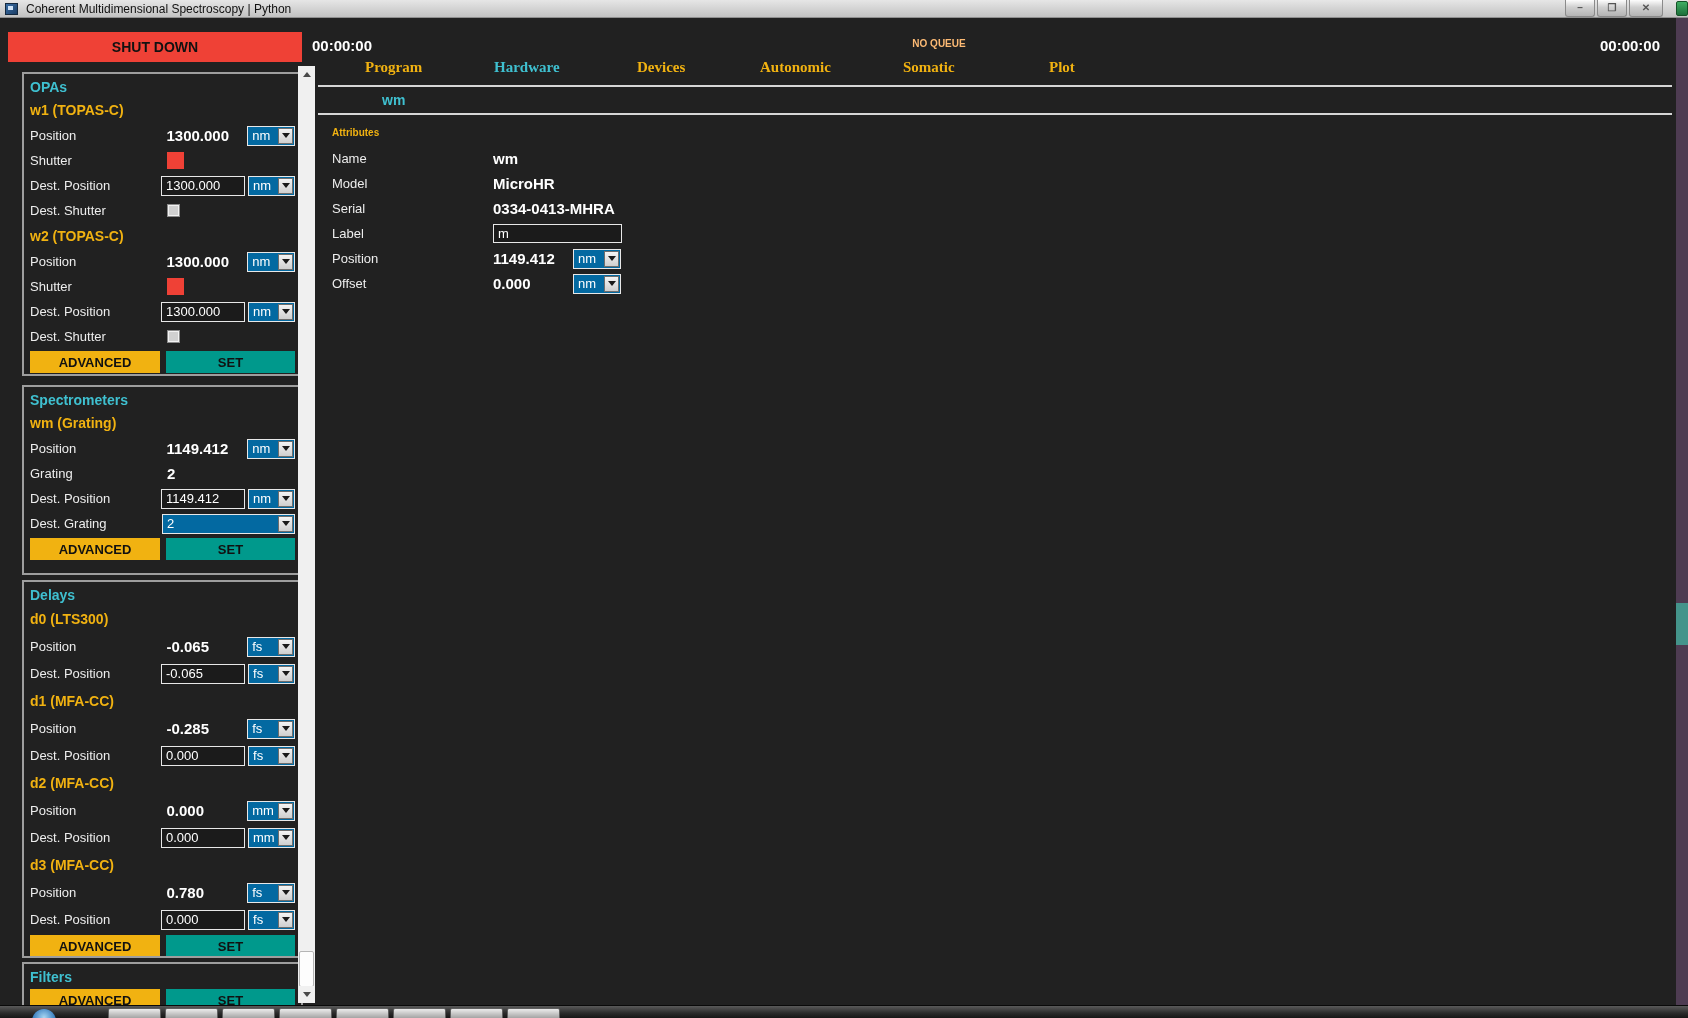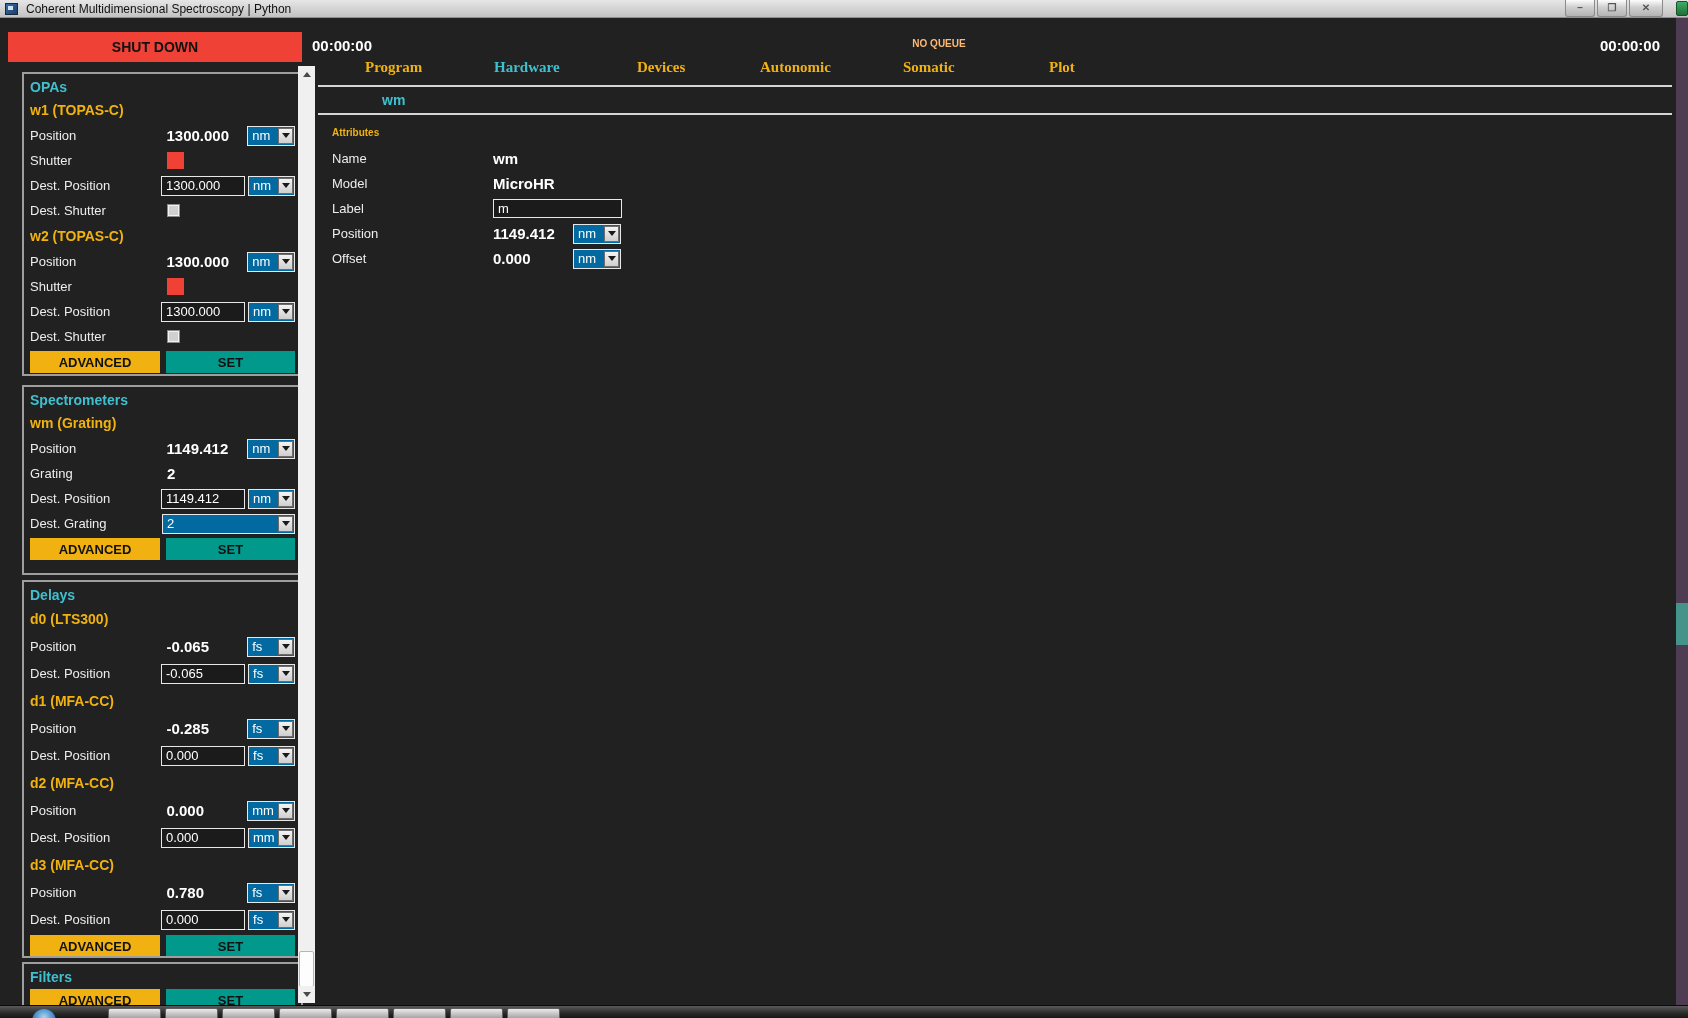--- a/index.html
+++ b/index.html
@@ -146,20 +146,24 @@
     <div id="attr-rows">
         <div class="arow">
           <span class="alab">Name</span>
           <span class="atext">wm</span>
         </div>
         <div class="arow">
           <span class="alab">Model</span>
           <span class="atext">MicroHR</span>
         </div>
         <div class="arow">
+          <span class="alab">Serial</span>
+          <span class="atext">0334-0413-MHRA</span>
+        </div>
+        <div class="arow">
           <span class="alab">Label</span>
           <input class="ainput" value="m" style="">
         </div>
         <div class="arow">
           <span class="alab">Position</span>
           <span class="aval">1149.412</span>
           <div class="combo">
             <span class="ctext">nm</span>
             <div class="cbtn">
               <div class="caret"></div>

